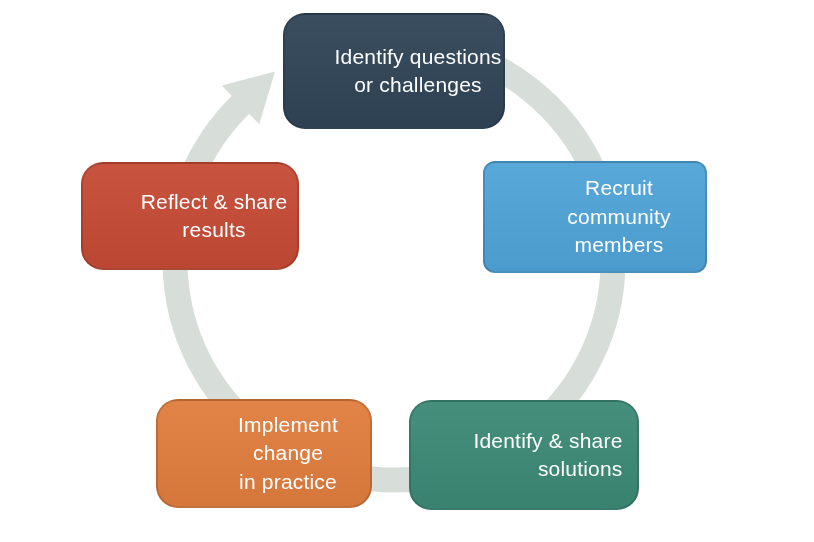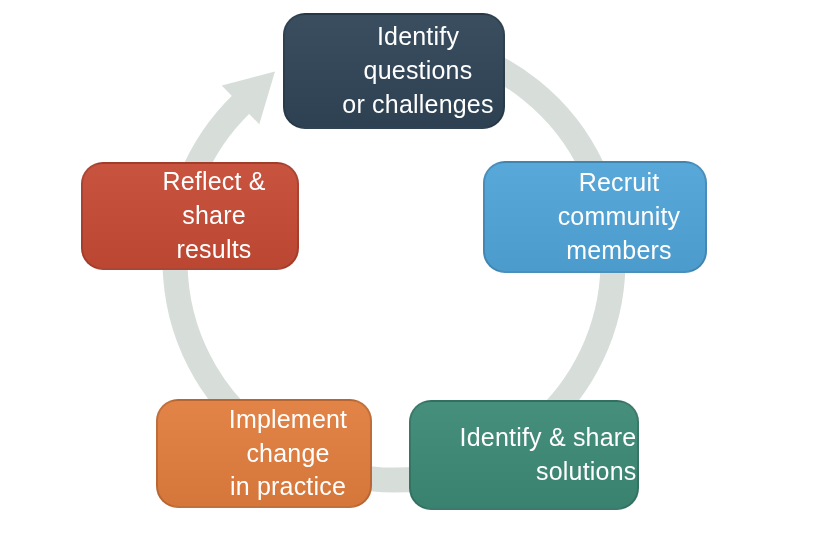--- a/index.html
+++ b/index.html
@@ -26,21 +26,21 @@
       z-index: 2;
       box-sizing: border-box;
       border-radius: 22px;
       border: 2px solid rgba(0,0,0,0.14);
       background-image: linear-gradient(rgba(255,255,255,0.05), rgba(0,0,0,0.05));
       color: #ffffff;
       display: flex;
       align-items: center;
       justify-content: center;
       text-align: center;
-      font-size: 25px;
+      font-size: 21px;
       line-height: 1.35;
       white-space: pre-line;
       letter-spacing: 0.2px;
       padding-left: 48px;
     }
     .step-top          { left: 283px; top: 13px;  width: 222px; height: 116px; }
     .step-upper-right  { left: 483px; top: 161px; width: 224px; height: 112px; }
     .step-lower-right  { left: 409px; top: 400px; width: 230px; height: 110px; text-align: right; }
     .step-lower-left   { left: 156px; top: 399px; width: 216px; height: 109px; }
     .step-upper-left   { left: 81px;  top: 162px; width: 218px; height: 108px; }
@@ -53,21 +53,21 @@
   <svg class="ring-svg" width="814" height="542" viewBox="0 0 814 542">
     <path d="M 450.7 49.5 A 219 219 0 1 1 241.9 103.5" fill="none" stroke-width="25" stroke-linecap="butt" stroke="#D7DEDA"></path>
     <polygon points="221.7,85.5 275.0,71.5 259.3,124.3" fill="#D7DEDA"></polygon>
   </svg>
 
   <div class="step step-top" style="background-color: rgb(47, 68, 86);">
     <span>Identify questions
 or challenges</span>
   </div>
 
-  <div class="step step-upper-right" style="background-color: rgb(79, 163, 216);">
+  <div class="step step-upper-right" style="background-color: rgb(79, 163, 216); border-radius: 12px;">
     <span>Recruit community
 members</span>
   </div>
 
   <div class="step step-lower-right" style="background-color: rgb(61, 137, 118);">
     <span>Identify &amp; share
 solutions</span>
   </div>
 
   <div class="step step-lower-left" style="background-color: rgb(224, 124, 61); align-items: center;">

